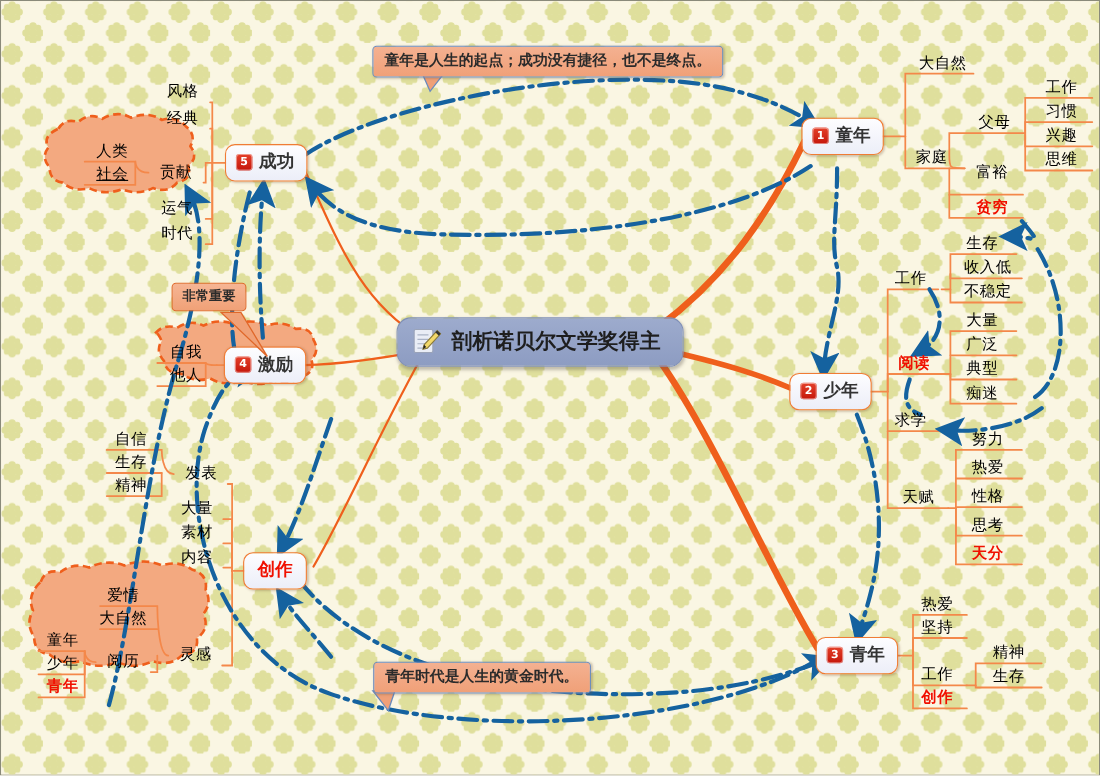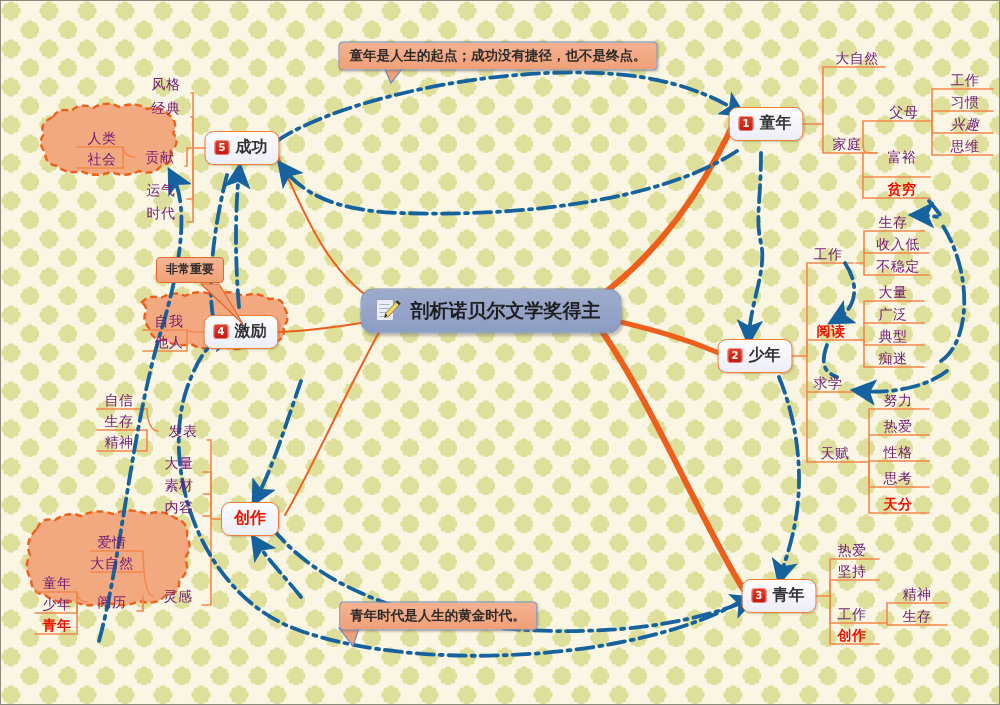--- a/index.html
+++ b/index.html
@@ -5,21 +5,21 @@
   html,body{margin:0;padding:0;background:#fff;}
   #canvas{
     position:relative;width:1000px;height:705px;overflow:hidden;
     background-color:#faf6e3;
     font-family:"DejaVu Sans","Liberation Sans",sans-serif;
     box-sizing:border-box;border:1px solid #8a8a7a;
   }
   #pattern{position:absolute;inset:0;z-index:0;}
   #wires{position:absolute;inset:0;z-index:1;}
   .lbl{
-    position:absolute;z-index:4;white-space:nowrap;color:#701a75;
+    position:absolute;z-index:4;white-space:nowrap;color:#000000;
     font-size:14px;line-height:15px;letter-spacing:.5px;
     transform:translate(-50%,-50%);
   }
   .lbl.red{color:#f01000;font-weight:bold;}
   .node{
     position:absolute;z-index:5;white-space:nowrap;
     transform:translate(-50%,-50%);
     background:linear-gradient(#fdfdff,#eceef8);
     border:1.6px solid #f07c35;border-radius:9px;
     padding:5px 11px 6px 9px;
@@ -257,21 +257,21 @@
   <div class="node redtxt" style="left:249px;top:518px;">
     <span>创作</span>
   </div>
 
   <div id="labels">
       <div class="lbl" style="left: 856px; top: 57px;">大自然</div>
       <div class="lbl" style="left: 846px; top: 143px;">家庭</div>
       <div class="lbl" style="left: 903px; top: 111px;">父母</div>
       <div class="lbl" style="left: 964px; top: 79px;">工作</div>
       <div class="lbl" style="left: 964px; top: 101px;">习惯</div>
-      <div class="lbl" style="left: 964px; top: 123px; font-style: italic;">兴趣</div>
+      <div class="lbl" style="left: 964px; top: 123px;">兴趣</div>
       <div class="lbl" style="left: 964px; top: 145px;">思维</div>
       <div class="lbl" style="left: 901px; top: 156px;">富裕</div>
       <div class="lbl red" style="left: 901px; top: 188px;">贫穷</div>
       <div class="lbl" style="left: 827px; top: 253px;">工作</div>
       <div class="lbl" style="left: 892px; top: 221px;">生存</div>
       <div class="lbl" style="left: 897px; top: 243px;">收入低</div>
       <div class="lbl" style="left: 897px; top: 265px;">不稳定</div>
       <div class="lbl red" style="left: 830px; top: 330px;">阅读</div>
       <div class="lbl" style="left: 892px; top: 291px;">大量</div>
       <div class="lbl" style="left: 892px; top: 313px;">广泛</div>
@@ -287,21 +287,21 @@
       <div class="lbl" style="left: 851px; top: 549px;">热爱</div>
       <div class="lbl" style="left: 851px; top: 570px;">坚持</div>
       <div class="lbl" style="left: 851px; top: 613px;">工作</div>
       <div class="lbl red" style="left: 851px; top: 634px;">创作</div>
       <div class="lbl" style="left: 916px; top: 593px;">精神</div>
       <div class="lbl" style="left: 916px; top: 615px;">生存</div>
       <div class="lbl" style="left: 165px; top: 83px;">风格</div>
       <div class="lbl" style="left: 165px; top: 107px;">经典</div>
       <div class="lbl" style="left: 159px; top: 156px;">贡献</div>
       <div class="lbl" style="left: 101px; top: 137px;">人类</div>
-      <div class="lbl" style="left: 101px; top: 158px;">社会</div>
+      <div class="lbl" style="left: 101px; top: 158px; text-decoration: underline;">社会</div>
       <div class="lbl" style="left: 160px; top: 189px;">运气</div>
       <div class="lbl" style="left: 160px; top: 212px;">时代</div>
       <div class="lbl" style="left: 168px; top: 320px;">自我</div>
       <div class="lbl" style="left: 168px; top: 341px;">他人</div>
       <div class="lbl" style="left: 182px; top: 430px;">发表</div>
       <div class="lbl" style="left: 118px; top: 399px;">自信</div>
       <div class="lbl" style="left: 118px; top: 420px;">生存</div>
       <div class="lbl" style="left: 118px; top: 441px;">精神</div>
       <div class="lbl" style="left: 178px; top: 462px;">大量</div>
       <div class="lbl" style="left: 178px; top: 484px;">素材</div>

